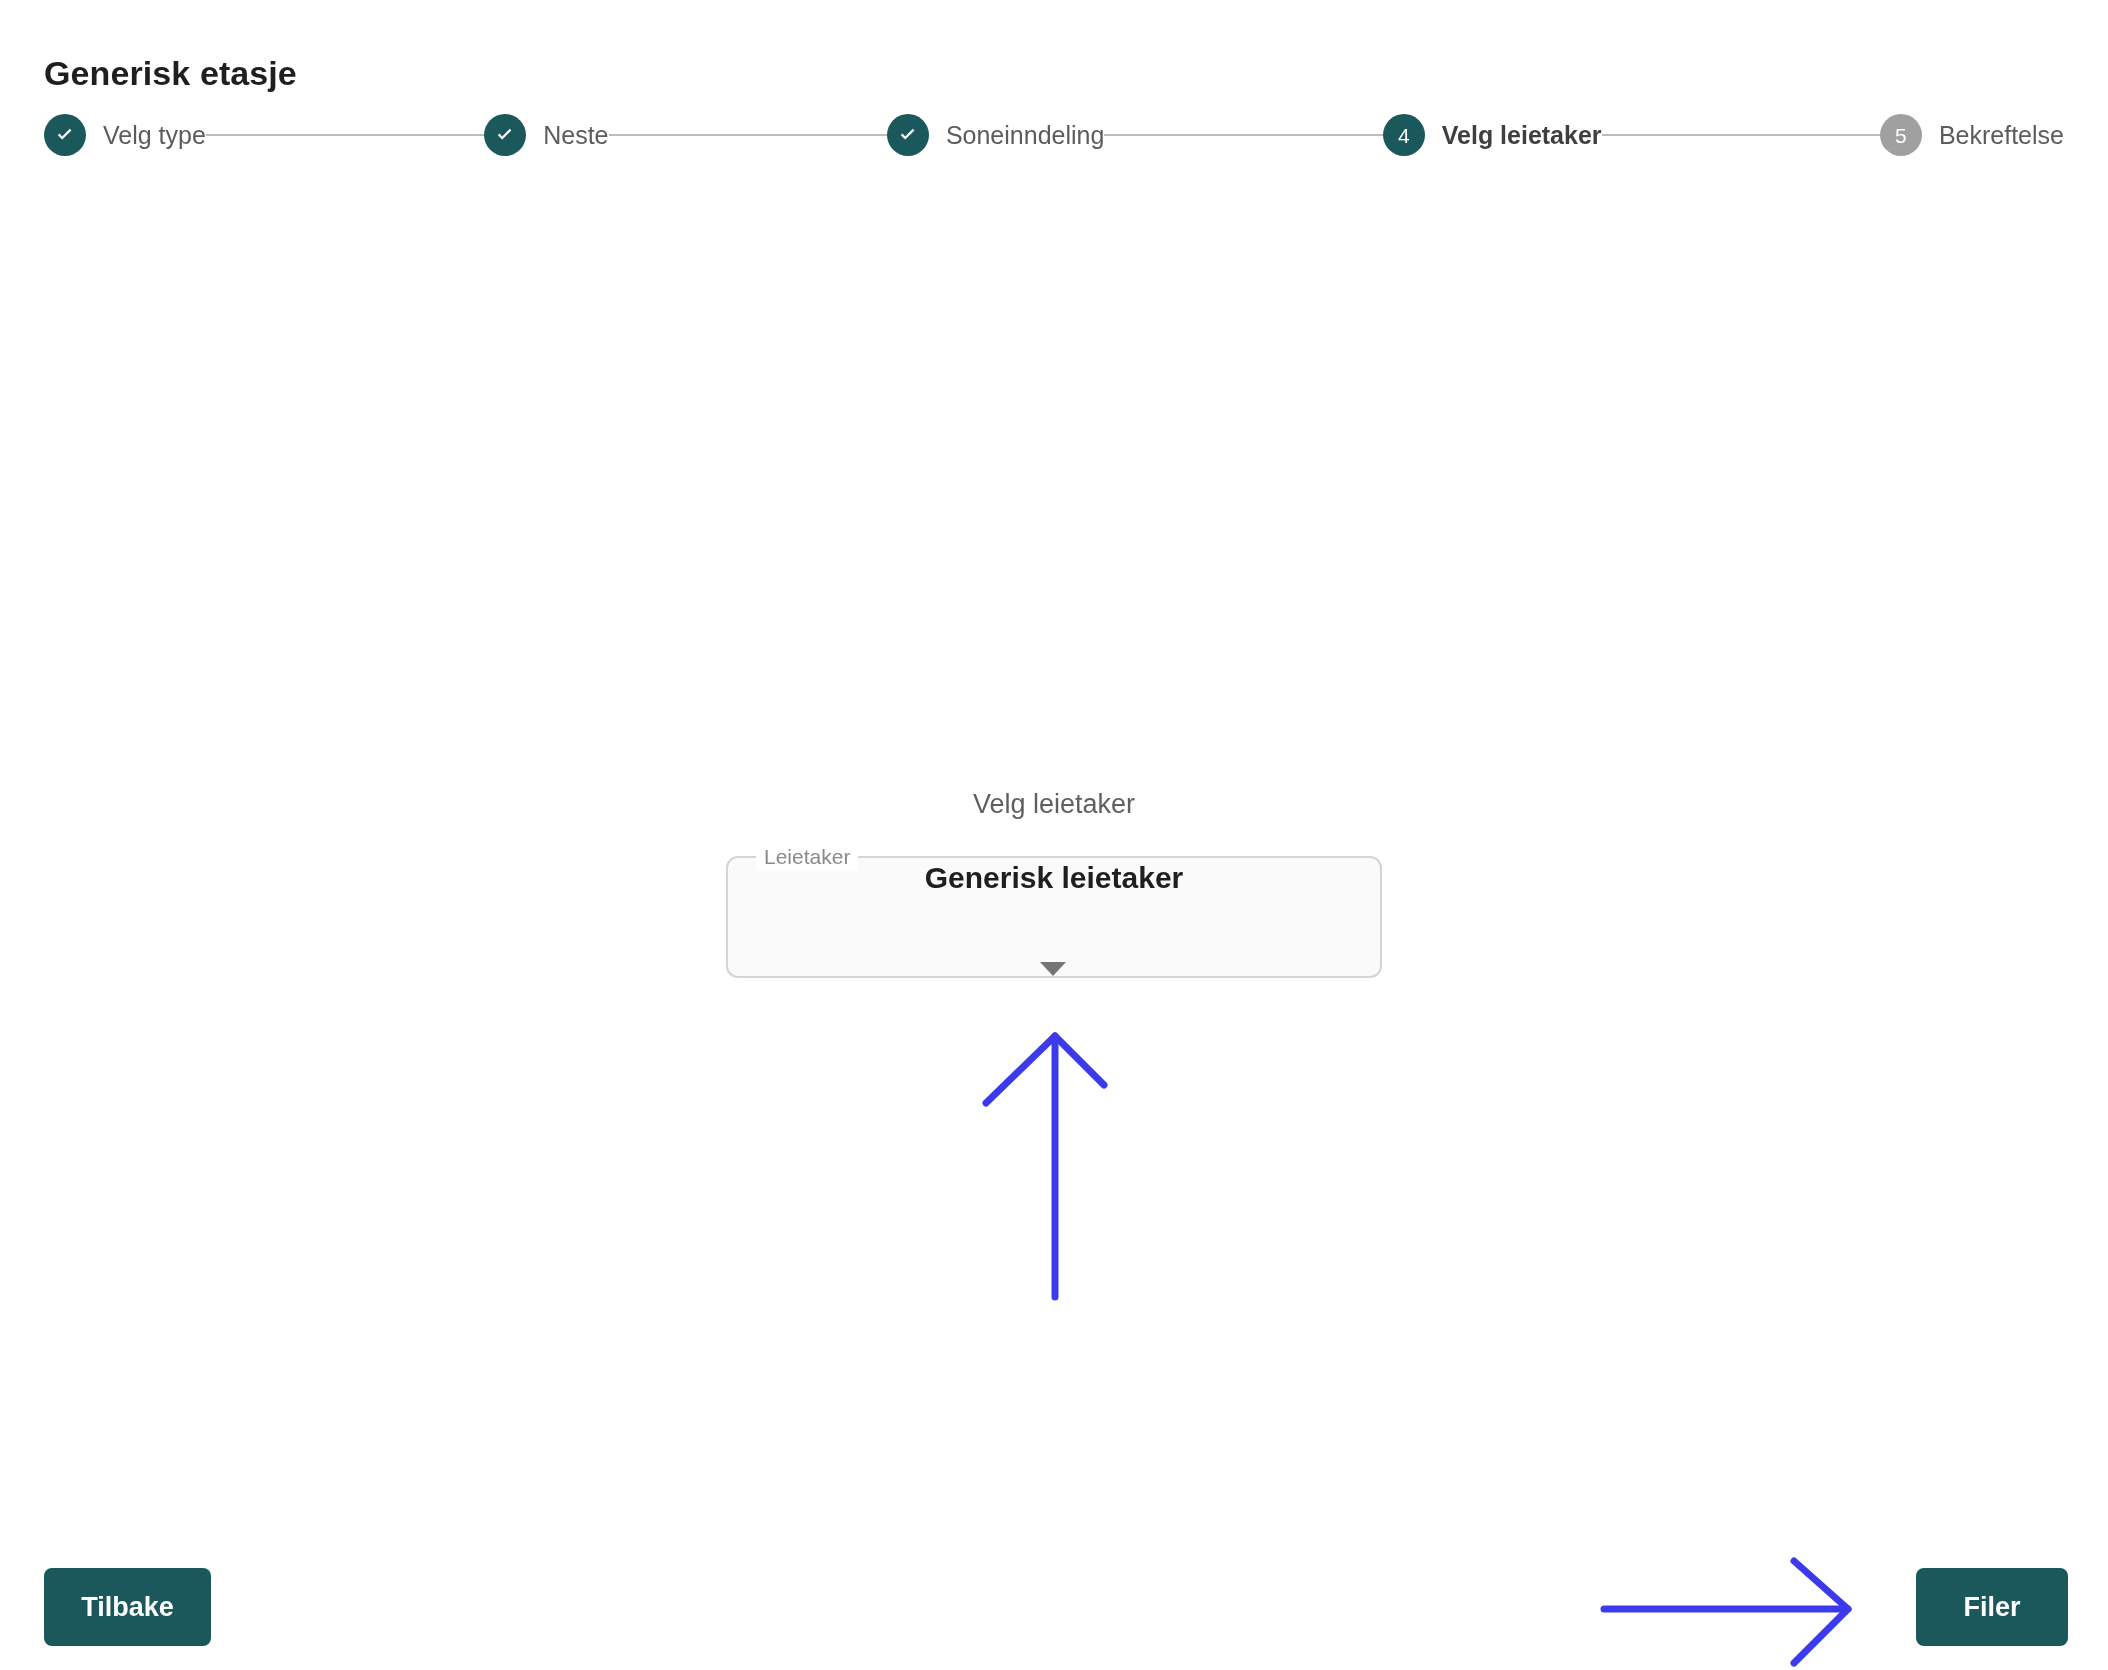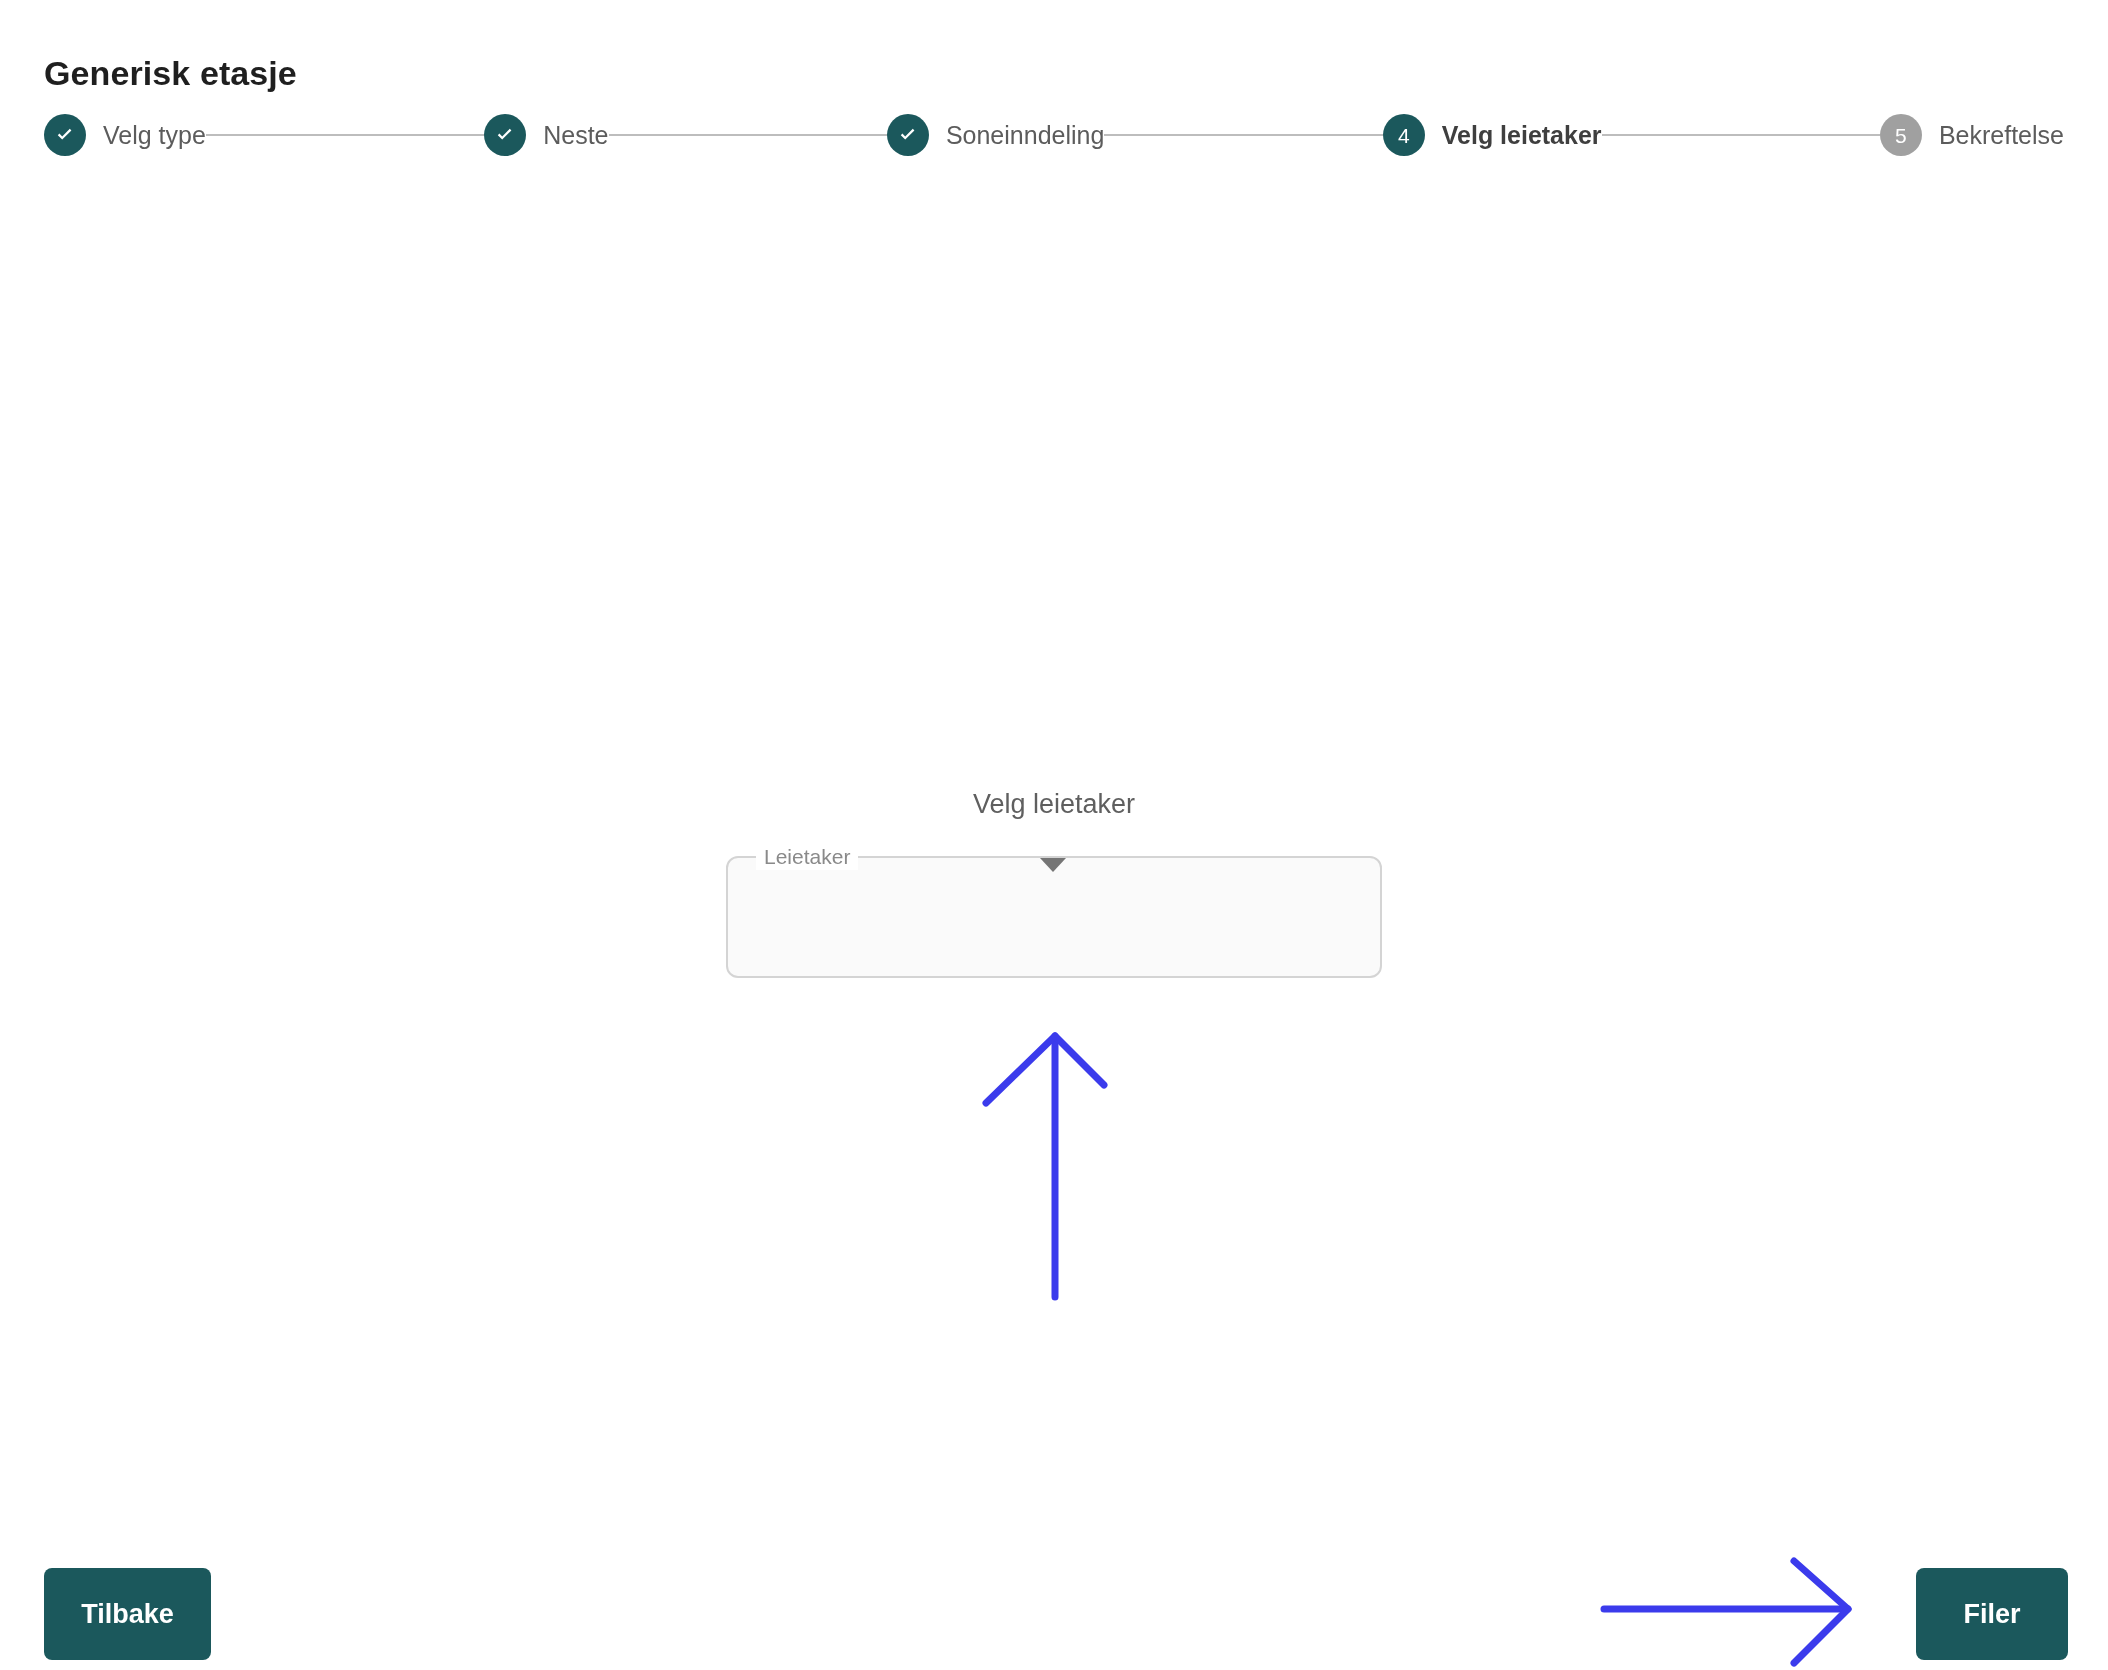--- a/index.html
+++ b/index.html
@@ -135,21 +135,21 @@
     border-left: 13px solid transparent;
     border-right: 13px solid transparent;
     border-top: 14px solid #757575;
     flex: 0 0 auto;
     margin-right: 2px;
   }
 
   
   .btn {
     position: absolute;
-    height: 92px;
+    height: 78px;
     border: none;
     border-radius: 8px;
     background: #1b585c;
     color: #ffffff;
     font-family: "Liberation Sans", sans-serif;
     font-size: 27px;
     font-weight: bold;
     cursor: pointer;
     display: flex;
     align-items: center;
@@ -218,20 +218,21 @@
     <span class="step-label">Bekreftelse</span>
   </div>
 
 </div>
 
 <div class="select-block">
   <div class="select-heading">Velg leietaker</div>
 
   <div class="select-field">
     <span class="field-legend">Leietaker</span>
+    <span class="field-value">Generisk leietaker</span>
     <span class="field-arrow"></span>
   </div>
 </div>
 
 <button class="btn btn-back">Tilbake</button>
 
 <button class="btn btn-next">Filer</button>
 
 <svg class="annotations" viewBox="0 0 2108 1670">
 

